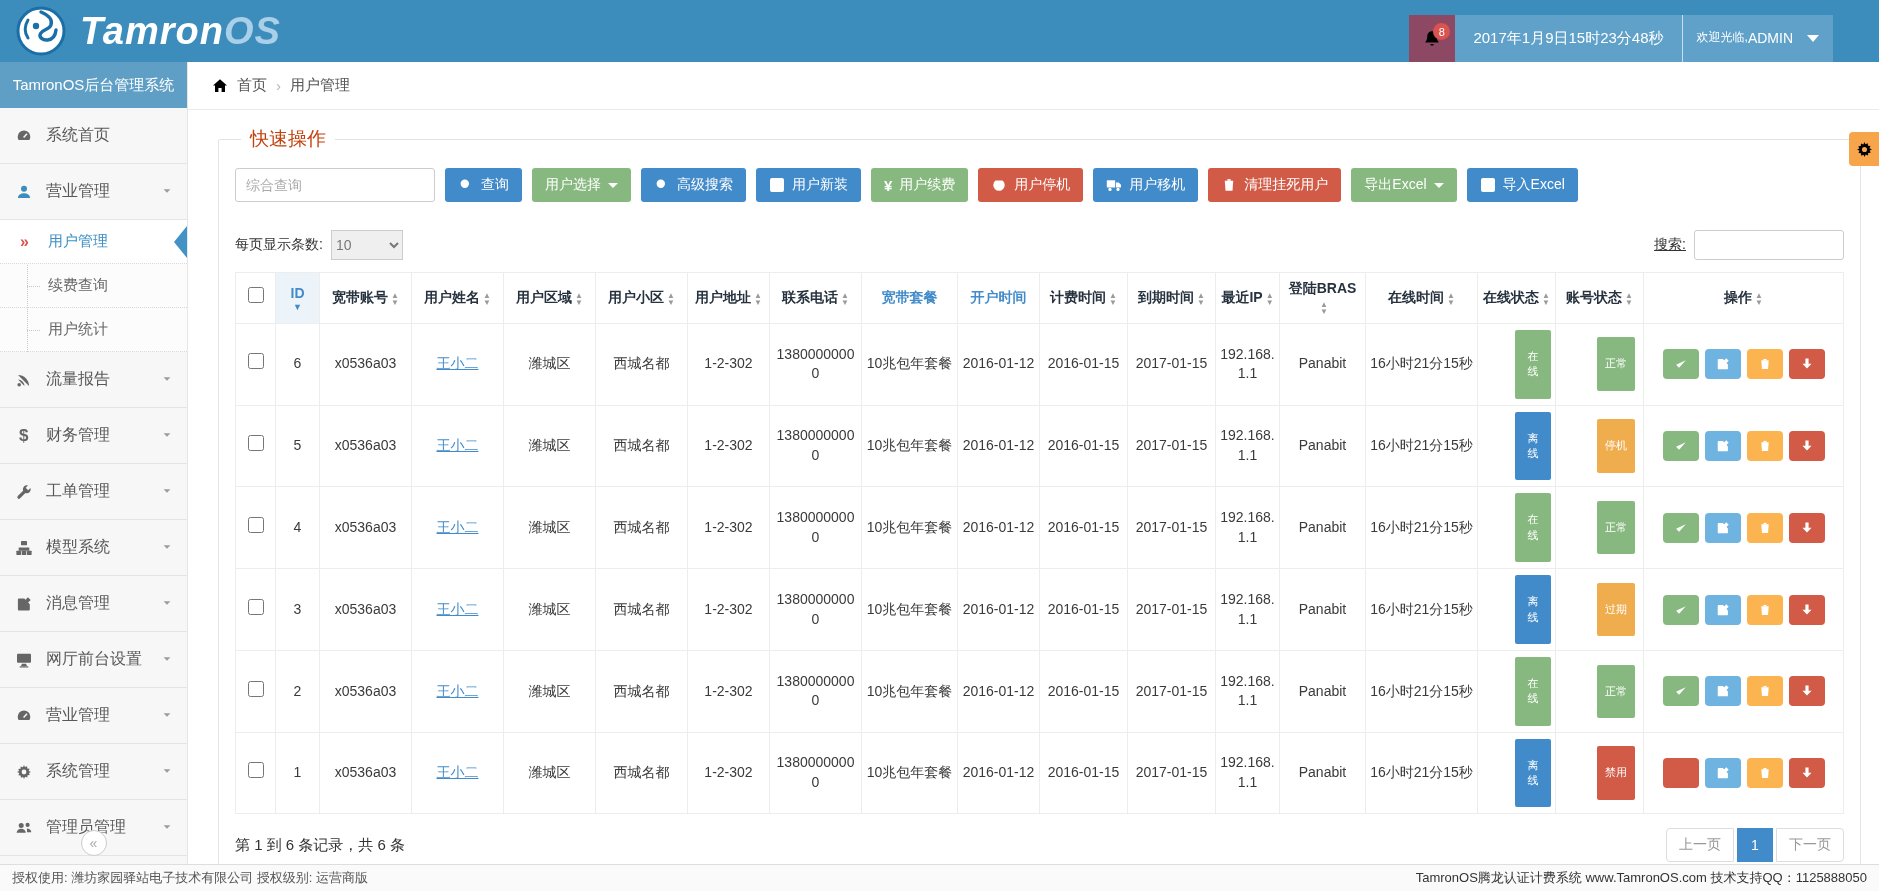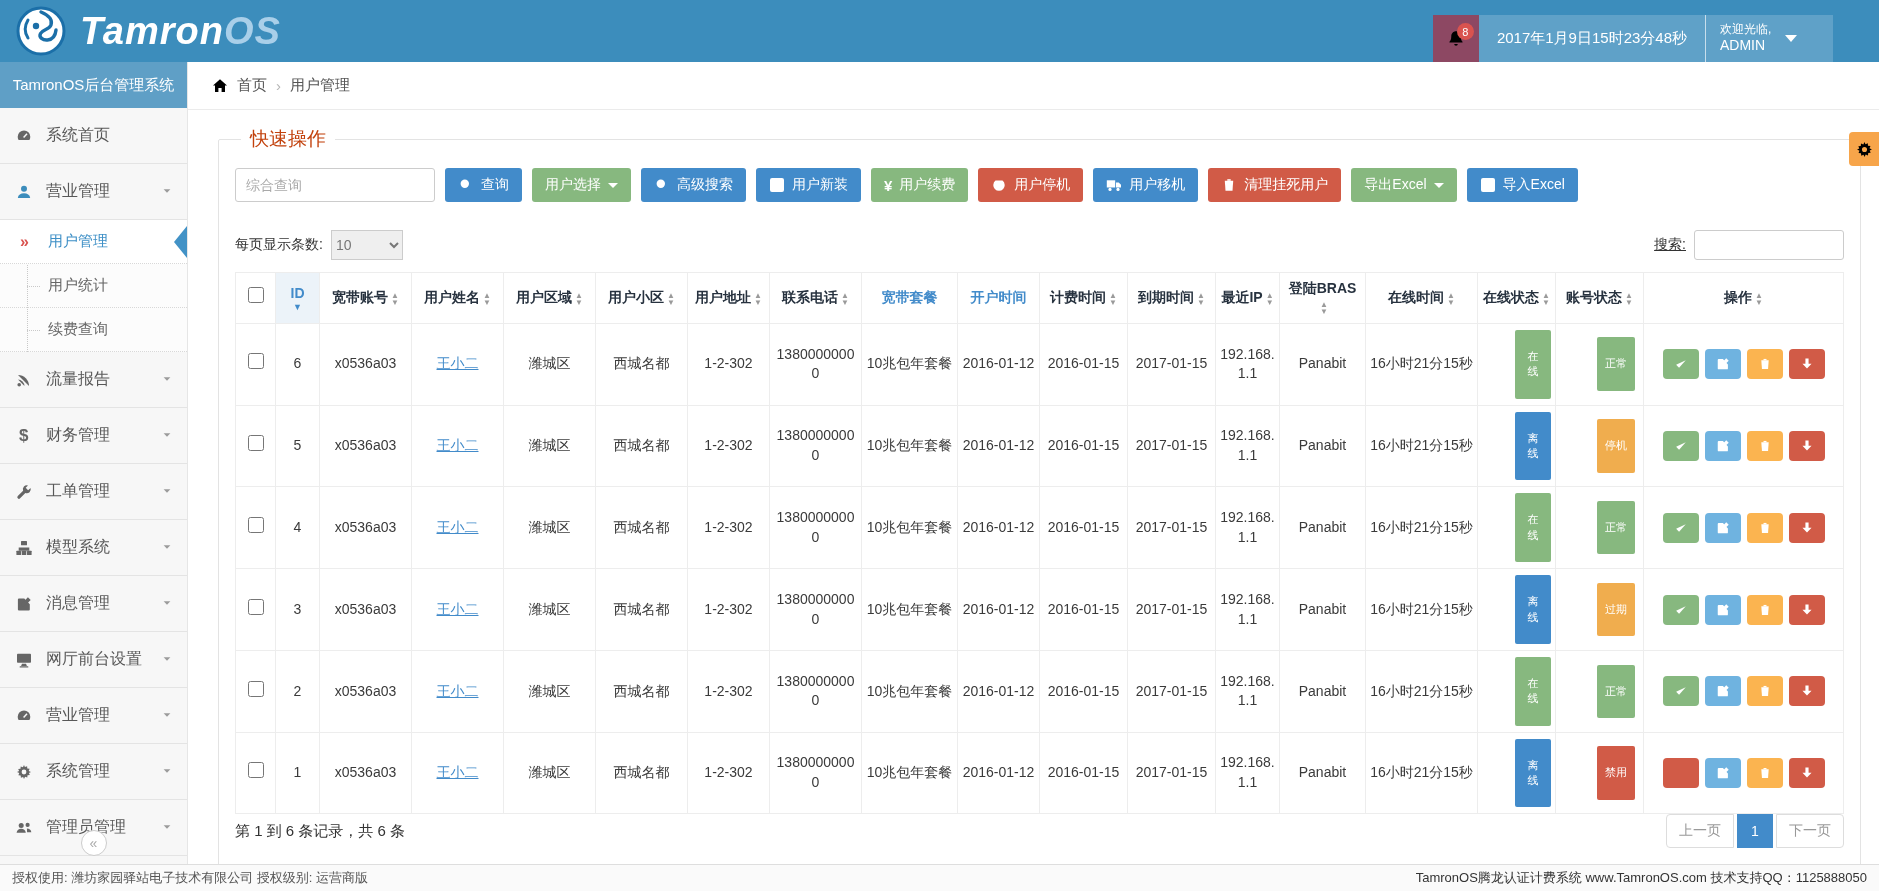--- a/index.html
+++ b/index.html
@@ -16,21 +16,21 @@
   .logo { display:flex; align-items:center; gap:14px; padding-left:16px; }
   .globe { width:50px; height:50px; }
   .brand { font-size:38px; font-weight:bold; font-style:italic; color:#fff; letter-spacing:1px; line-height:1;}
   .brand b { color:#a9cfe9; }
   .top-right { margin-left:auto; display:flex; align-self:flex-end; height:47px; margin-right:46px; }
   .bellbox { width:46px; background:#8d4863; color:#fff; display:flex; align-items:center; justify-content:center; position:relative; cursor:pointer; }
   .bellbox svg { width:18px; height:18px; }
   .bellbadge { position:absolute; top:8px; right:5px; background:#d9534f; color:#fff; font-size:11px; min-width:17px; height:17px; border-radius:9px; display:flex; align-items:center; justify-content:center; padding:0 3px; }
   .timebox { background:rgba(255,255,255,.18); color:#fff; font-size:15px; display:flex; align-items:center; padding:0 18px; }
   .adminbox { background:rgba(255,255,255,.18); border-left:1px solid rgba(255,255,255,.65); color:#fff; display:flex; align-items:center; gap:14px; padding:0 14px; min-width:128px; cursor:pointer; }
-  .adminbox .lines { display:flex; flex-direction:column; line-height:1.25; }
+  .adminbox .lines { display:flex; flex-direction:row; line-height:1.25; }
   .adminbox .hello { font-size:12px; }
   .adminbox .uname { font-size:14px; }
   .caret-dn { width:0; height:0; border-left:6px solid transparent; border-right:6px solid transparent; border-top:7px solid #fff; }
 
   
   .main { flex:1; display:flex; overflow:hidden; }
 
   
   .sidebar { width:188px; background:#f7f7f7; border-right:1px solid #e6e6e6; position:relative; flex:none; overflow:hidden; }
   .sideband { height:46px; background:#5f9fc6; color:#fff; font-size:15px; display:flex; align-items:center; justify-content:center; }
@@ -84,21 +84,21 @@
   .grid td { height:52px; line-height:1.4; }
   .sortpair { display:inline-flex; flex-direction:column; vertical-align:middle; margin-left:3px; color:#9a9a9a; font-size:8px; line-height:7px; font-weight:normal; }
   .id-caret { display:block; color:#428bca; font-size:9px; line-height:9px; }
   .brk { word-break:break-all; }
   a.ulink { color:#428bca; text-decoration:underline; cursor:pointer; }
   .lbl { display:inline-block; padding:19px 8px; color:#fff; font-size:11px; border-radius:2px;margin-left:33px; }
   .act { width:36px; height:30px; border:none; border-radius:4px; display:inline-flex; align-items:center; justify-content:center; margin:0 3px; color:#fff; cursor:pointer; }
   .act svg { width:14px; height:14px; }
   .cb { width:16px; height:16px; cursor:pointer; }
 
-  .foot-row { display:flex; align-items:center; font-size:15px; color:#333; }
+  .foot-row { display:flex; align-items:center; margin-top:14px; font-size:15px; color:#333; }
   .pager { margin-left:auto; display:flex; gap:3px; }
   .pg { min-width:42px; height:34px; border:1px solid #ddd; background:#fff; color:#999; font-size:14px; padding:0 12px; cursor:pointer; }
   .pg.first { border-radius:4px 0 0 4px; } .pg.last { border-radius:0 4px 4px 0; }
   .pg.active { background:#428bca; border-color:#428bca; color:#fff; min-width:36px; padding:0; }
 
   .batch-row { display:flex; align-items:flex-end; gap:10px; margin-top:32px; }
   .btn38 { height:38px; font-size:15px; padding:0 15px; }
   .cmd-select { width:290px; height:38px; border:1px solid #ccc; color:#888; font-size:14px; padding:0 6px; background:#fff; }
   .batch-label { font-size:15px; color:#333; margin-left:22px;font-weight:bold; }
   .num-inp { width:64px; height:36px; }
@@ -266,24 +266,24 @@
           <span class="chev"><svg class="ic ">
               <use href="#i-chevdn"></use>
             </svg></span>
         </div>
         <div class="submenu">
           <div class="smi active">
             <span class="chev-r">»</span>
             <span>用户管理</span>
           </div>
           <div class="smi">
-            <span>用户统计</span>
+            <span>续费查询</span>
           </div>
           <div class="smi">
-            <span>续费查询</span>
+            <span>用户统计</span>
           </div>
         </div>
         <div class="mi">
           <span class="mic">
             <svg class="ic ">
               <use href="#i-rss"></use>
             </svg>
           </span>
           <span>流量报告</span>
           <span class="chev"><svg class="ic ">

